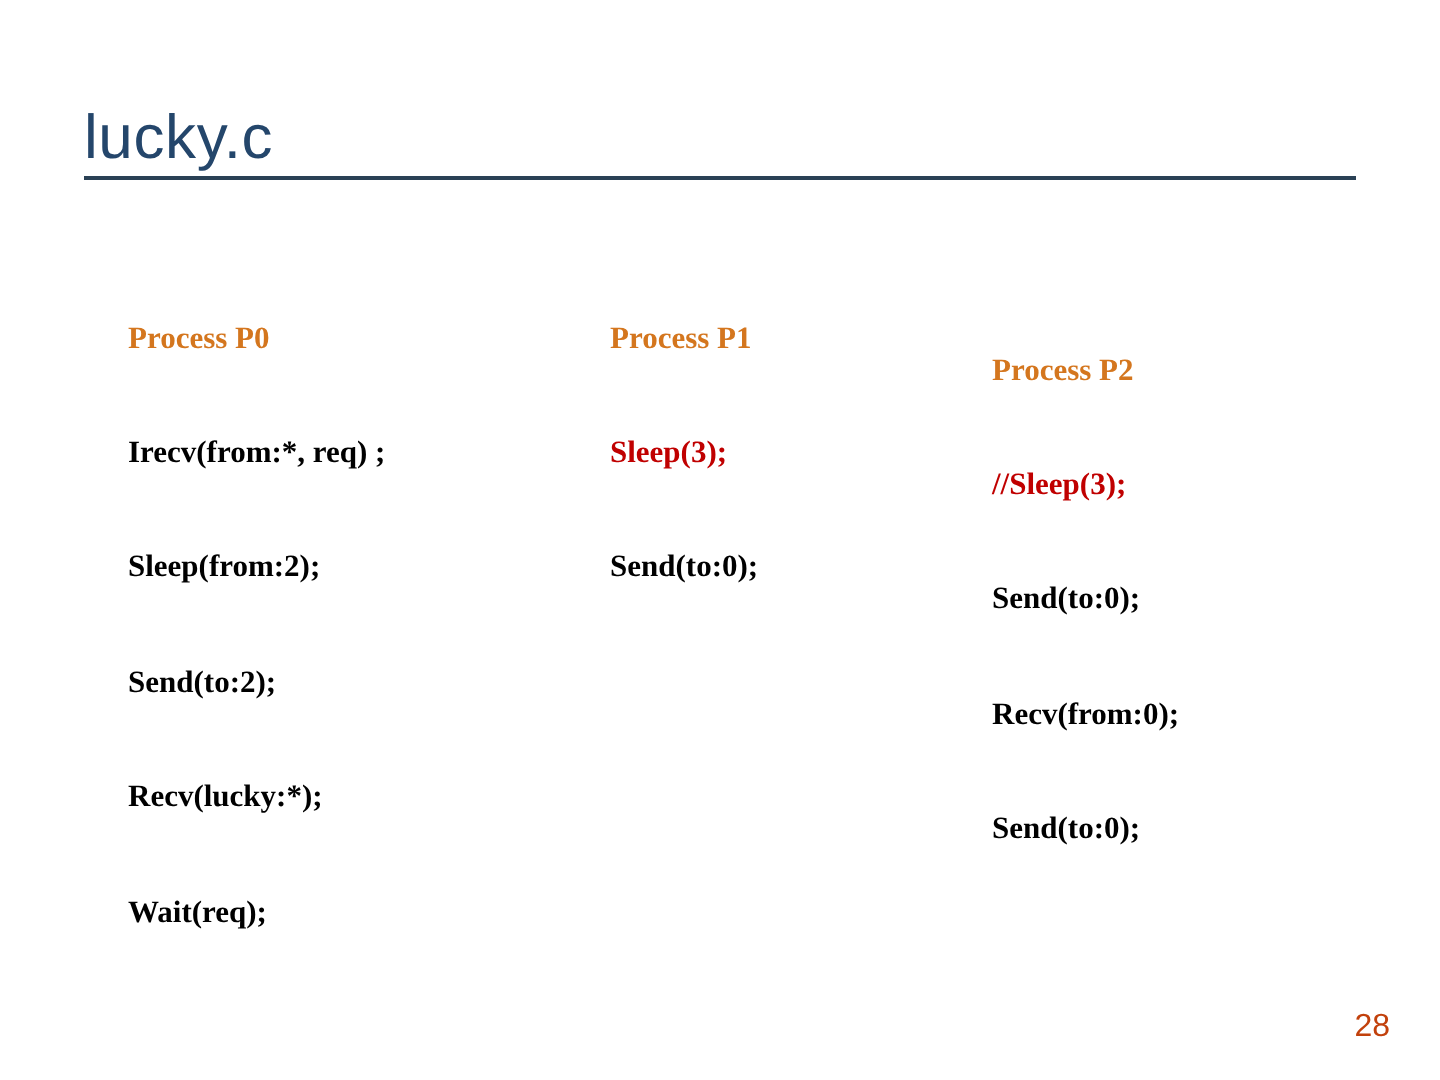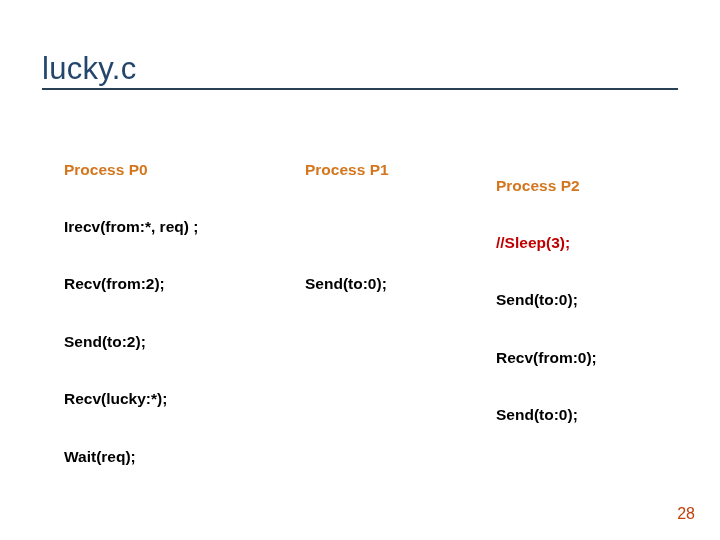--- a/index.html
+++ b/index.html
@@ -59,21 +59,21 @@
   }
   .prow {
     position: absolute;
     left: 0;
     width: 720px;
     height: 26px;
   }
   .cell {
     position: absolute;
     top: 0;
-    font-family: Liberation Sans, sans-serif;
+    font-family: Liberation Serif, serif;
     font-size: 15.5px;
     font-weight: bold;
     line-height: 26px;
     color: #000000;
     white-space: nowrap;
   }
   .col0 { left: 64px; }
   .col1 { left: 305px; text-align: center; }
   .col2 { left: 496px; margin-top: 16px; }
 
@@ -109,25 +109,26 @@
   <div id="process-table">
 
     <div class="prow hdr" style="top:157px;">
       <div class="cell col0">Process P0</div>
       <div class="cell col1">Process P1</div>
       <div class="cell col2">Process P2</div>
     </div>
 
     <div class="prow" style="top:214px;">
       <div class="cell col0">Irecv(from:*, req) ;</div>
+      <div class="cell col1 red">Sleep(3);</div>
       <div class="cell col2 red">//Sleep(3);</div>
     </div>
 
     <div class="prow" style="top:271px;">
-      <div class="cell col0">Recv(from:2);</div>
+      <div class="cell col0">Sleep(from:2);</div>
       <div class="cell col1">Send(to:0);</div>
       <div class="cell col2">Send(to:0);</div>
     </div>
 
     <div class="prow" style="top:329px;">
       <div class="cell col0">Send(to:2);</div>
 
       <div class="cell col2">Recv(from:0);</div>
     </div>
 

